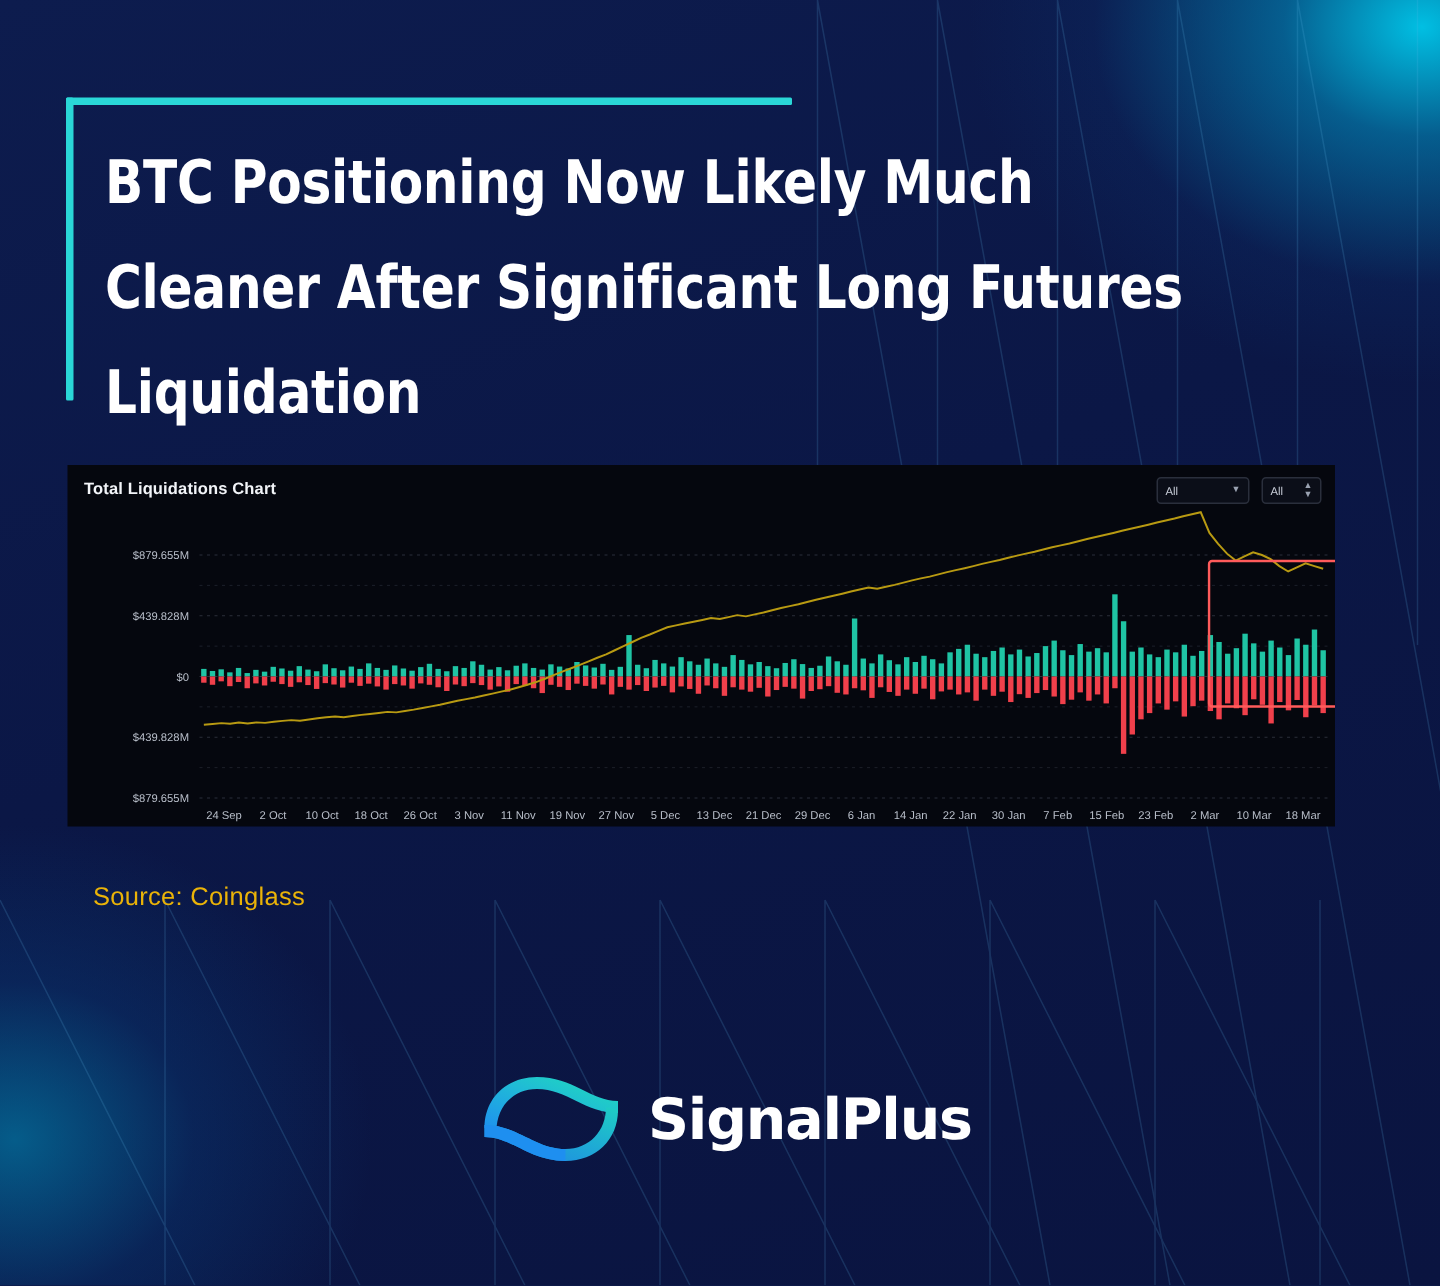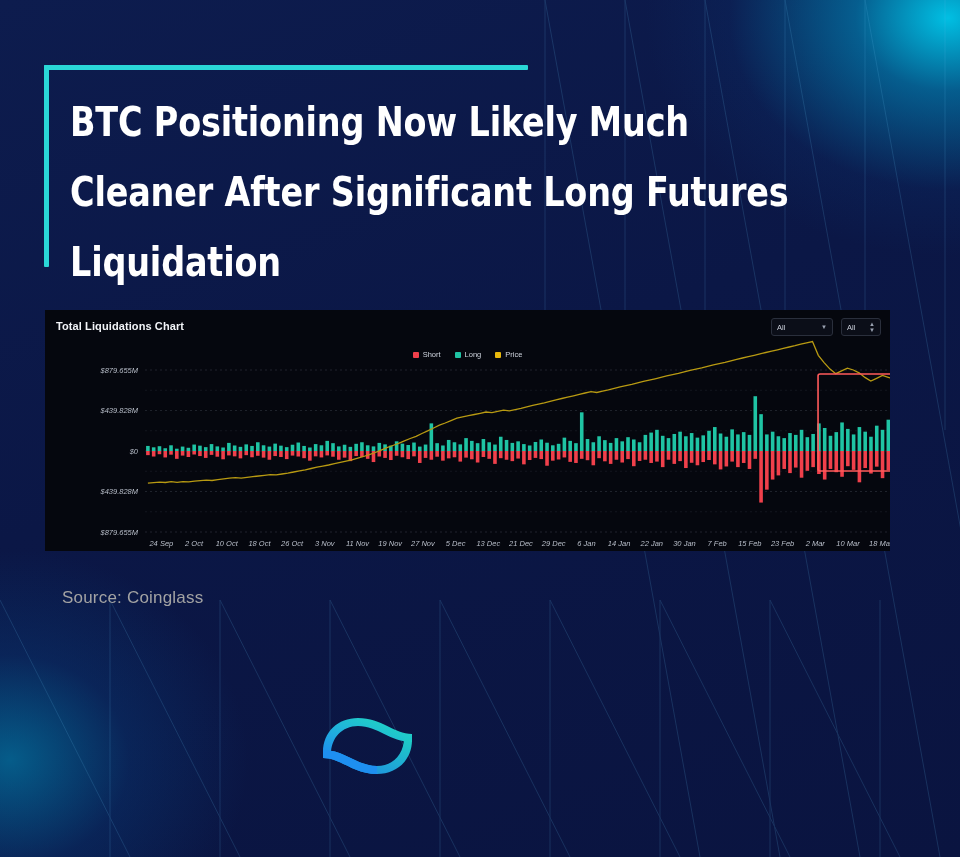--- a/index.html
+++ b/index.html
@@ -49,24 +49,24 @@
   .sel.wide{width:50px;justify-content:space-between;}
   .sel.narrow{width:28px;justify-content:space-between;gap:4px;}
   .caret{font-size:6px;line-height:1;color:#9aa2b1;}
   .updown{font-size:6px;line-height:6px;color:#9aa2b1;display:flex;flex-direction:column;}
   .legend{
     position:absolute;left:0;right:0;top:40px;
     display:flex;justify-content:center;gap:14px;align-items:center;
   }
   .lg-item{display:flex;align-items:center;gap:4px;color:#cfd4de;font-size:7.5px;}
   .sw{width:6px;height:6px;border-radius:1px;display:inline-block;}
-  #plot-wrap{position:absolute;left:16px;top:0;width:845px;height:186px;font-style:italic;}
+  #plot-wrap{position:absolute;left:4px;top:0;width:845px;height:186px;}
   
   #source-text{
-    position:absolute;left:62px;top:588px;color:#a3a3a3;
+    position:absolute;left:62px;top:588px;color:#eab308;
     font-size:17px;letter-spacing:.2px;
   }
   
   #logo{position:absolute;left:320px;top:712px;display:flex;align-items:center;gap:14px;}
   .logo-word{
     color:#fff;font-size:38px;font-weight:700;letter-spacing:-0.8px;
     font-family:"DejaVu Sans","Liberation Sans",sans-serif;
   }
 </style>
 </head>
@@ -113,34 +113,20 @@
     </div>
     <div class="sel narrow">
       <span>All</span>
       <span class="updown">
           <span>▲</span>
           <span>▼</span>
         </span>
     </div>
   </div>
 
-  <div class="legend">
-    <div class="lg-item">
-      <span class="sw" style="background:#f0404b"></span>
-      <span>Short</span>
-    </div>
-    <div class="lg-item">
-      <span class="sw" style="background:#1fc4a4"></span>
-      <span>Long</span>
-    </div>
-    <div class="lg-item">
-      <span class="sw" style="background:#e8b80c"></span>
-      <span>Price</span>
-    </div>
-  </div>
 
   <div id="plot-wrap">
     <svg id="plot-svg" width="845" height="241" viewBox="0 0 845 241">
         <line x1="84" y1="60" x2="836" y2="60" stroke="#2b2f3a" stroke-width="0.7" stroke-dasharray="2 3"></line>
         <text x="77" y="62.8" text-anchor="end" fill="#b9bfca" font-size="7.5" font-family="&quot;Liberation Sans&quot;, sans-serif">$879.655M</text>
         <line x1="84" y1="100.49995395922264" x2="836" y2="100.49995395922264" stroke="#2b2f3a" stroke-width="0.7" stroke-dasharray="2 3"></line>
         <text x="77" y="103.29995395922263" text-anchor="end" fill="#b9bfca" font-size="7.5" font-family="&quot;Liberation Sans&quot;, sans-serif">$439.828M</text>
         <line x1="84" y1="141" x2="836" y2="141" stroke="#2b2f3a" stroke-width="0.7" stroke-dasharray="2 3"></line>
         <text x="77" y="143.8" text-anchor="end" fill="#b9bfca" font-size="7.5" font-family="&quot;Liberation Sans&quot;, sans-serif">$0</text>
         <line x1="84" y1="181.50004604077736" x2="836" y2="181.50004604077736" stroke="#2b2f3a" stroke-width="0.7" stroke-dasharray="2 3"></line>
@@ -461,13 +447,14 @@
       </linearGradient>
       <linearGradient id="lg2" x1="0" y1="1" x2="1" y2="0">
         <stop offset="0" stop-color="#1f7fe8"></stop>
         <stop offset="1" stop-color="#1ecfc4"></stop>
       </linearGradient>
     </defs>
     <path d="M3 40 C3 20 18 6 38 6 C62 6 74 22 92 22 L92 30 C70 30 58 14 38 14 C22 14 11 26 11 42 Z" fill="url(#lg1)"></path>
     <path d="M92 28 C92 48 77 62 57 62 C33 62 21 46 3 46 L3 38 C25 38 37 54 57 54 C73 54 84 42 84 26 Z" fill="url(#lg2)"></path>
     <path d="M3 38 C25 38 37 54 57 54 L57 62 C33 62 21 46 3 46 Z" fill="#1e8ff0"></path>
   </svg>
+  <span class="logo-word">SignalPlus</span>
 </div>
 
 </body></html>

